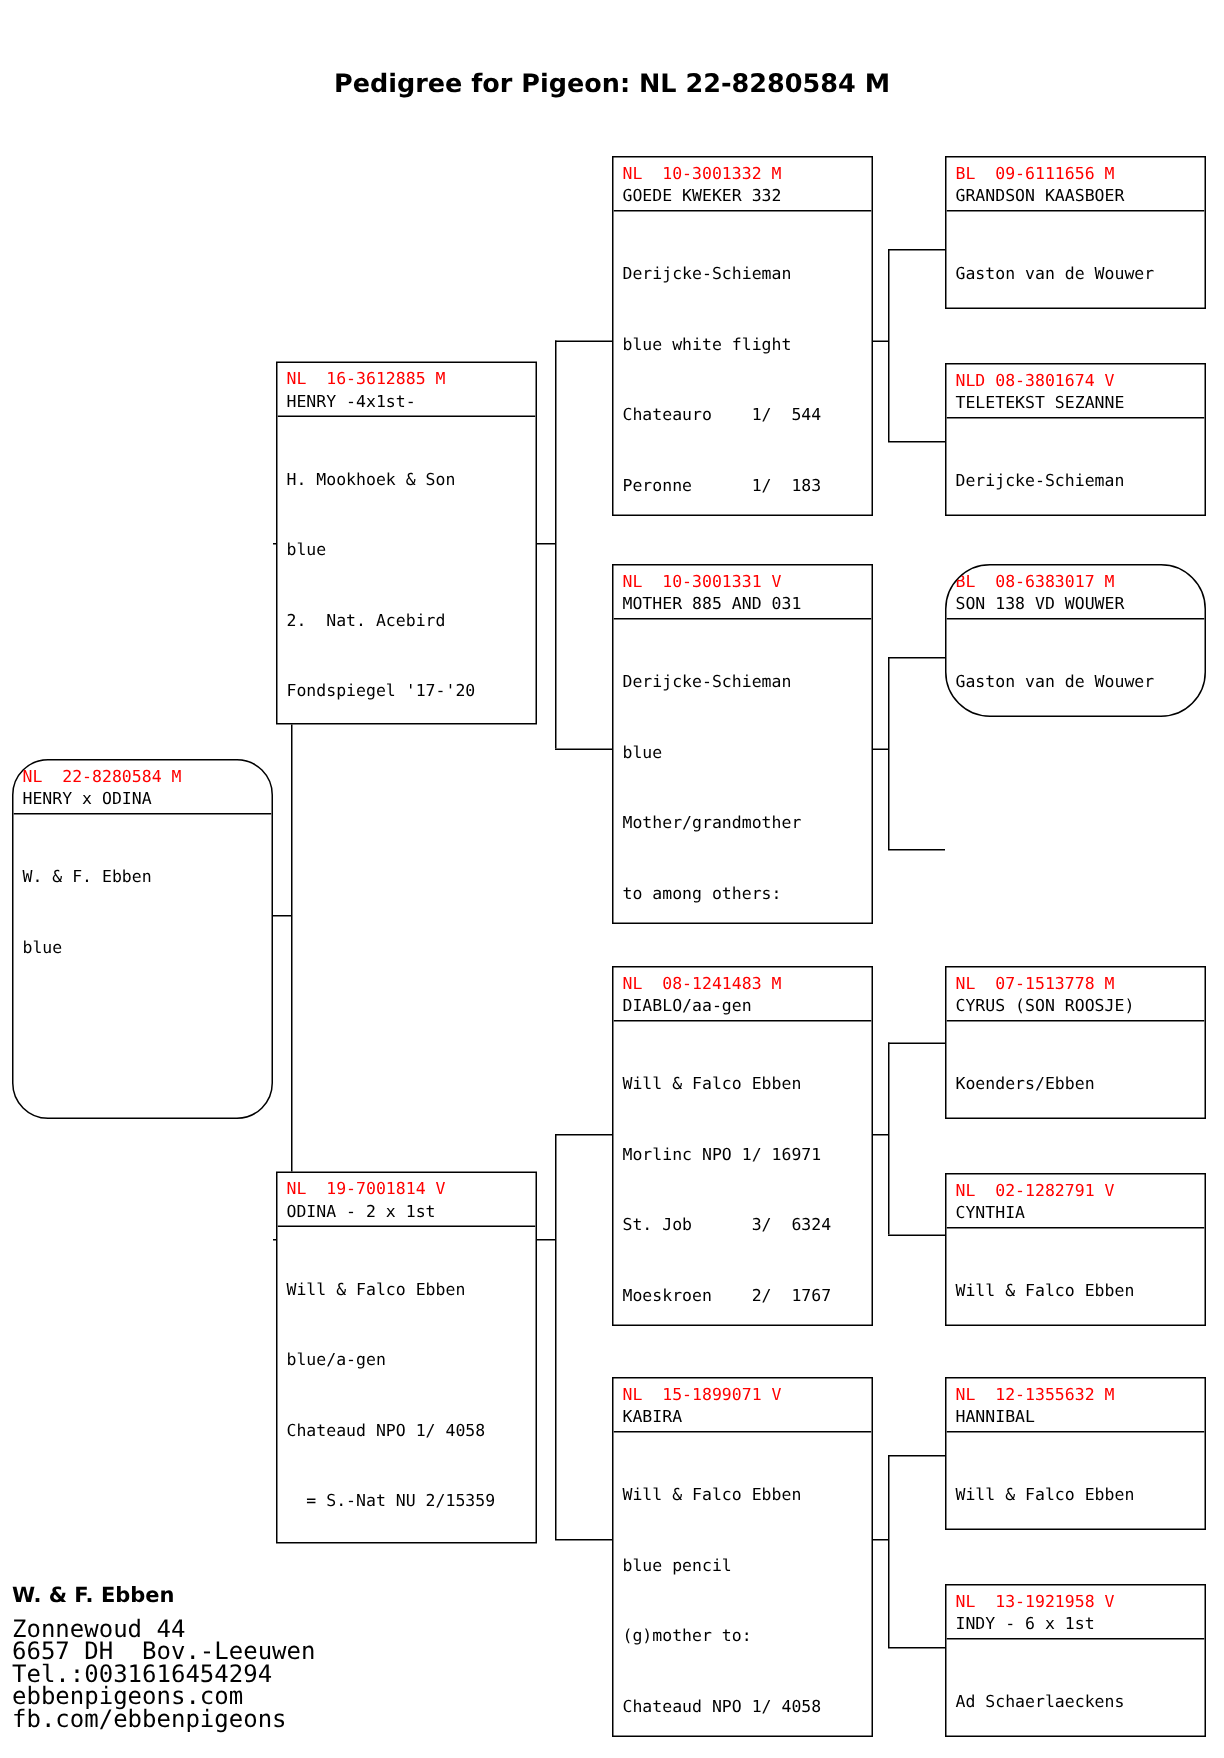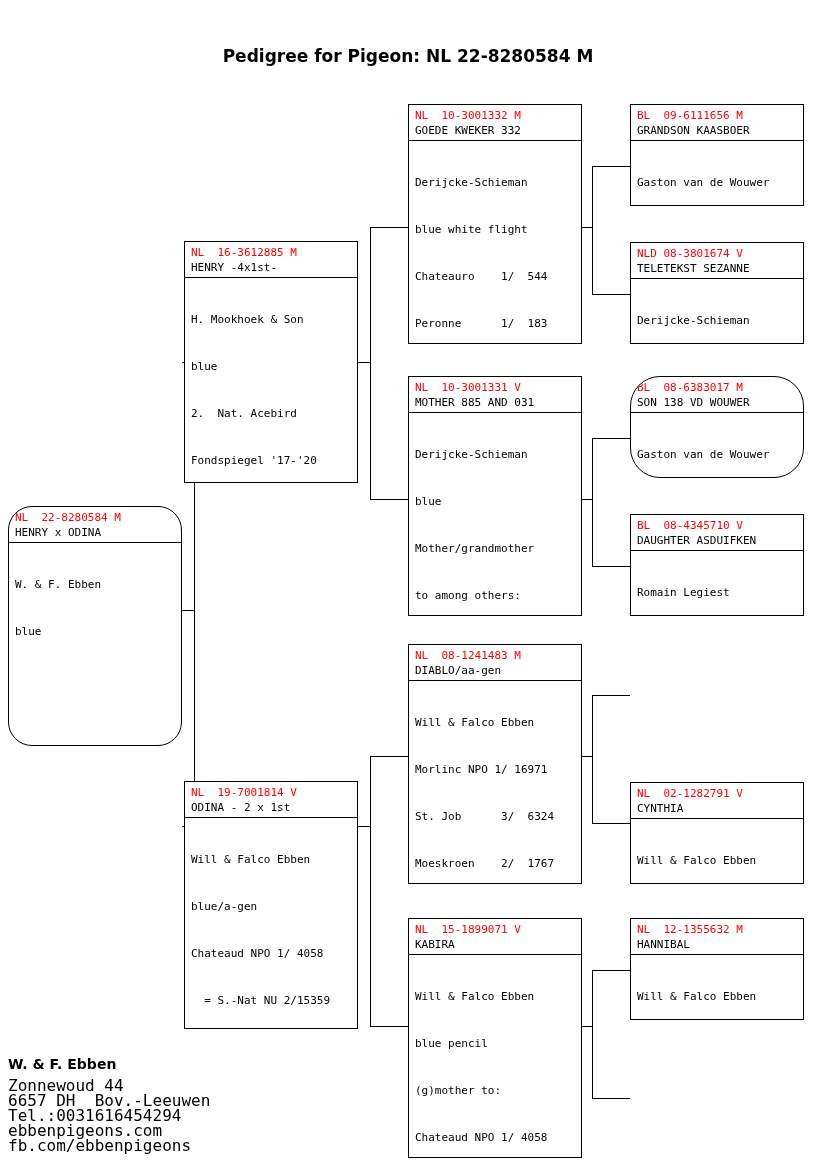--- a/index.html
+++ b/index.html
@@ -293,31 +293,31 @@
     <div class="ring">BL  08-6383017 M</div>
     <div class="name">SON 138 VD WOUWER</div>
     <div class="lines">
       <div>Gaston van de Wouwer</div>
       
       
       
     </div>
   </div>
 
-  <div class="card" style="left:630px; top:474px; width:174px; height:102px;">
-    <div class="ring">BL  08-4345710 V</div>
-    <div class="name">DAUGHTER ASDUIFKEN</div>
-    <div class="lines">
-      <div>Romain Legiest</div>
-      
-      
-      
-    </div>
-  </div>
-
+
+  <div class="card" style="left:630px; top:604px; width:174px; height:102px;">
+    <div class="ring">NL  07-1513778 M</div>
+    <div class="name">CYRUS (SON ROOSJE)</div>
+    <div class="lines">
+      <div>Koenders/Ebben</div>
+      
+      
+      
+    </div>
+  </div>
 
   <div class="card" style="left:630px; top:742px; width:174px; height:102px;">
     <div class="ring">NL  02-1282791 V</div>
     <div class="name">CYNTHIA</div>
     <div class="lines">
       <div>Will &amp; Falco Ebben</div>
       
       
       
     </div>
@@ -327,20 +327,30 @@
     <div class="ring">NL  12-1355632 M</div>
     <div class="name">HANNIBAL</div>
     <div class="lines">
       <div>Will &amp; Falco Ebben</div>
       
       
       
     </div>
   </div>
 
+  <div class="card" style="left:630px; top:1016px; width:174px; height:102px;">
+    <div class="ring">NL  13-1921958 V</div>
+    <div class="name">INDY - 6 x 1st</div>
+    <div class="lines">
+      <div>Ad Schaerlaeckens</div>
+      
+      
+      
+    </div>
+  </div>
 
   <div class="owner">
     <div class="oname">W. &amp; F. Ebben</div>
     <div class="oline">Zonnewoud 44</div>
     <div class="oline">6657 DH  Bov.-Leeuwen</div>
     <div class="oline">Tel.:0031616454294</div>
     <div class="oline">ebbenpigeons.com</div>
     <div class="oline">fb.com/ebbenpigeons</div>
   </div>
 

